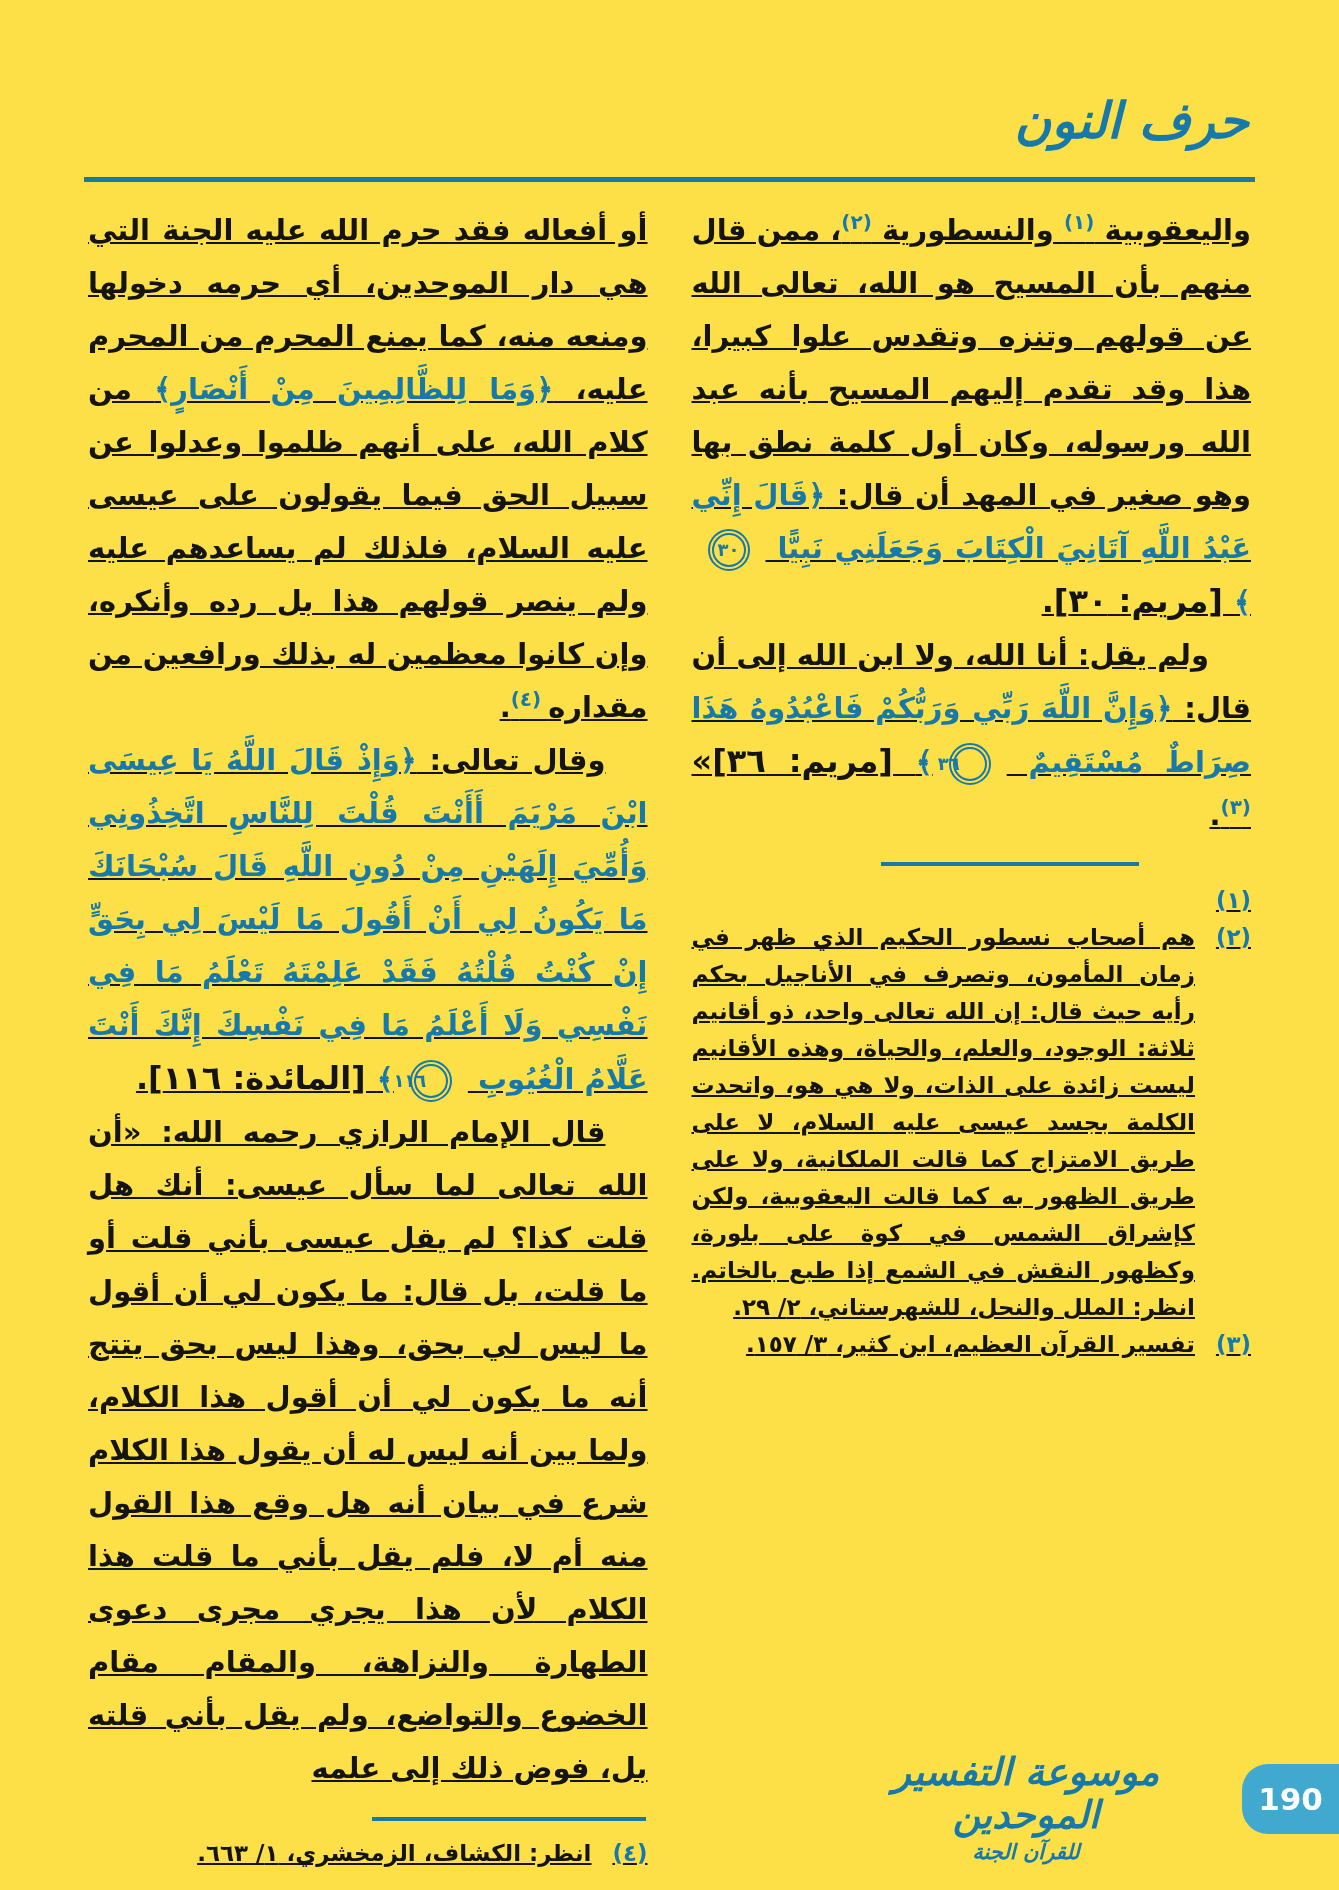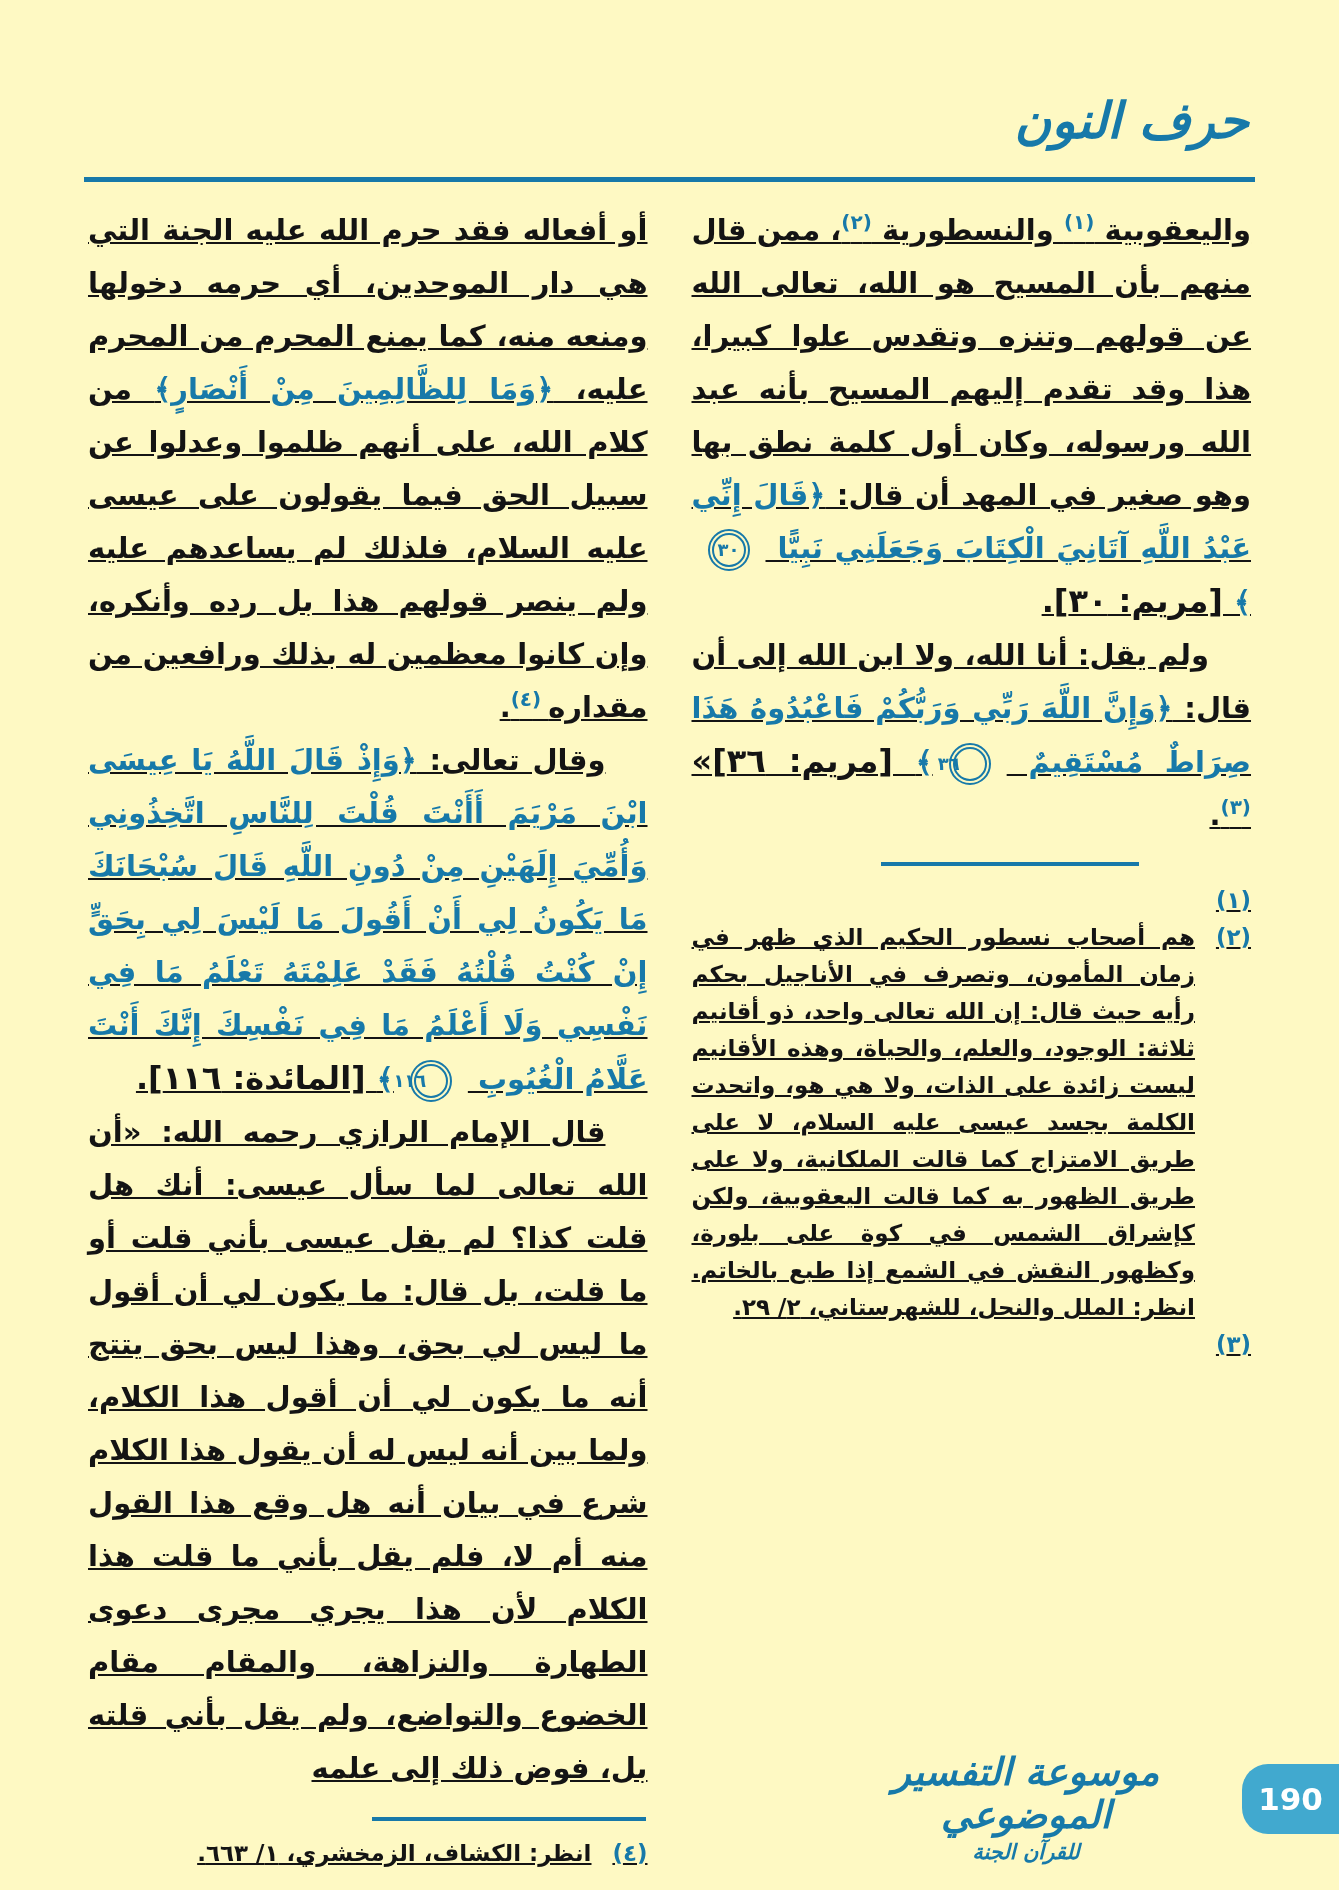--- a/index.html
+++ b/index.html
@@ -5,21 +5,21 @@
   :root{
     --accent:#1779A9;
     --badge:#41A9CF;
     --ink:#141414;
   }
   html,body{margin:0;padding:0;background:#e8e8e8;}
   .page{
     position:relative;
     width:1339px;height:1890px;
     margin:0 auto;
-    background:#fef9c3;
+    background:#fde047;
     direction:rtl;
     font-family:"DejaVu Sans", sans-serif;
     color:var(--ink);
     overflow:hidden;
   }
   
   .chapter-title{
     position:absolute;top:92px;right:90px;
     color:var(--accent);
     font-size:50px;font-weight:bold;font-style:italic;
@@ -103,20 +103,21 @@
       <div class="footnotes" id="fn-right">
           <div class="footnote">
             <span class="fn-marker">(١)</span>
           </div>
           <div class="footnote">
             <span class="fn-marker">(٢)</span>
             <span class="fn-text">هم أصحاب نسطور الحكيم الذي ظهر في زمان المأمون، وتصرف في الأناجيل بحكم رأيه حيث قال: إن الله تعالى واحد، ذو أقانيم ثلاثة: الوجود، والعلم، والحياة، وهذه الأقانيم ليست زائدة على الذات، ولا هي هو، واتحدت الكلمة بجسد عيسى عليه السلام، لا على طريق الامتزاج كما قالت الملكانية، ولا على طريق الظهور به كما قالت اليعقوبية، ولكن كإشراق الشمس في كوة على بلورة، وكظهور النقش في الشمع إذا طبع بالخاتم. انظر: الملل والنحل، للشهرستاني، ٢/ ٢٩.</span>
           </div>
           <div class="footnote">
             <span class="fn-marker">(٣)</span>
+            <span class="fn-text">تفسير القرآن العظيم، ابن كثير، ٣/ ١٥٧.</span>
           </div>
         </div>
     </section>
 
     <section class="col col-left">
       <div class="body" id="col-left-body">
           <p><span class="seg-t">أو أفعاله فقد حرم الله عليه الجنة التي هي دار الموحدين، أي حرمه دخولها ومنعه منه، كما يمنع المحرم من المحرم عليه، </span><span class="seg-q">﴿وَمَا لِلظَّالِمِينَ مِنْ أَنْصَارٍ﴾</span><span class="seg-t"> من كلام الله، على أنهم ظلموا وعدلوا عن سبيل الحق فيما يقولون على عيسى عليه السلام، فلذلك لم يساعدهم عليه ولم ينصر قولهم هذا بل رده وأنكره، وإن كانوا معظمين له بذلك ورافعين من مقداره</span><span class="seg-f"> (٤)</span><span class="seg-t">.</span></p>
           <p class="indent"><span class="seg-t">وقال تعالى: </span><span class="seg-q">﴿وَإِذْ قَالَ اللَّهُ يَا عِيسَى ابْنَ مَرْيَمَ أَأَنْتَ قُلْتَ لِلنَّاسِ اتَّخِذُونِي وَأُمِّيَ إِلَهَيْنِ مِنْ دُونِ اللَّهِ قَالَ سُبْحَانَكَ مَا يَكُونُ لِي أَنْ أَقُولَ مَا لَيْسَ لِي بِحَقٍّ إِنْ كُنْتُ قُلْتُهُ فَقَدْ عَلِمْتَهُ تَعْلَمُ مَا فِي نَفْسِي وَلَا أَعْلَمُ مَا فِي نَفْسِكَ إِنَّكَ أَنْتَ عَلَّامُ الْغُيُوبِ </span><span class="seg-a">١١٦</span><span class="seg-q">﴾</span><span class="seg-c"> [المائدة: ١١٦].</span></p>
           <p class="indent"><span class="seg-t">قال الإمام الرازي رحمه الله: «أن الله تعالى لما سأل عيسى: أنك هل قلت كذا؟ لم يقل عيسى بأني قلت أو ما قلت، بل قال: ما يكون لي أن أقول ما ليس لي بحق، وهذا ليس بحق يتتج أنه ما يكون لي أن أقول هذا الكلام، ولما بين أنه ليس له أن يقول هذا الكلام شرع في بيان أنه هل وقع هذا القول منه أم لا، فلم يقل بأني ما قلت هذا الكلام لأن هذا يجري مجرى دعوى الطهارة والنزاهة، والمقام مقام الخضوع والتواضع، ولم يقل بأني قلته بل، فوض ذلك إلى علمه</span></p>
         </div>
@@ -125,21 +126,21 @@
           <div class="footnote">
             <span class="fn-marker">(٤)</span>
             <span class="fn-text">انظر: الكشاف، الزمخشري، ١/ ٦٦٣.</span>
           </div>
         </div>
     </section>
 
   </main>
 
   <div class="logo">
-    <div class="logo-main">موسوعة التفسير الموضوعي</div>
+    <div class="logo-main">موسوعة التفسير الموحدين</div>
     <div class="logo-sub">للقرآن الجنة</div>
   </div>
 
   <div class="page-badge">
     <span>190</span>
   </div>
 
 </div>
 
 </body></html>

